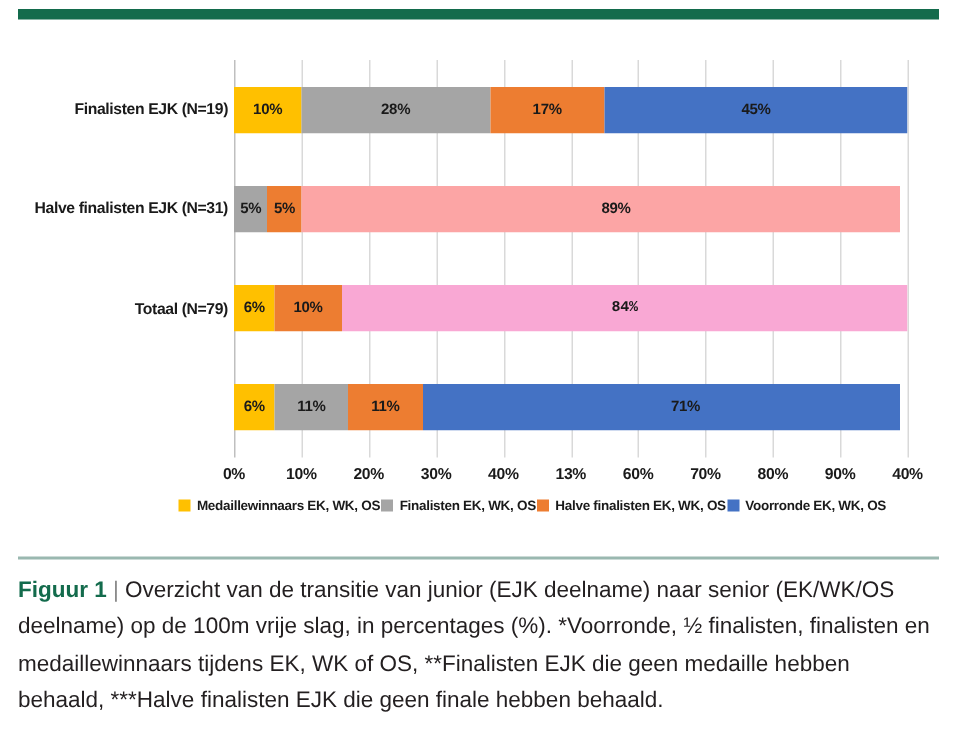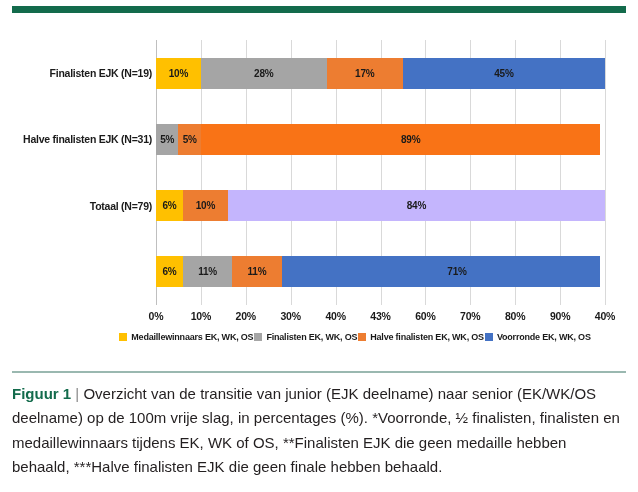--- a/index.html
+++ b/index.html
@@ -242,48 +242,48 @@
               <div class="seg" style="width: 10%; background: rgb(255, 192, 0);">10%</div>
               <div class="seg" style="width: 28%; background: rgb(165, 165, 165);">28%</div>
               <div class="seg" style="width: 17%; background: rgb(237, 125, 49);">17%</div>
               <div class="seg" style="width: 45%; background: rgb(68, 114, 196);">45%</div>
             </div>
           </div>
           <div class="row">
             <div class="bar">
               <div class="seg" style="width: 5%; background: rgb(165, 165, 165);">5%</div>
               <div class="seg" style="width: 5%; background: rgb(237, 125, 49);">5%</div>
-              <div class="seg" style="width: 89%; background: #f97316; padding-left: 20px;">89%</div>
+              <div class="seg" style="width: 89%; background: #fca5a5; padding-left: 20px;">89%</div>
             </div>
           </div>
           <div class="row">
             <div class="bar">
               <div class="seg" style="width: 6%; background: rgb(255, 192, 0);">6%</div>
               <div class="seg" style="width: 10%; background: rgb(237, 125, 49);">10%</div>
-              <div class="seg" style="width: 84%; background: #c4b5fd;">84%</div>
+              <div class="seg" style="width: 84%; background: #f9a8d4; font-family: Liberation Mono, monospace;">84%</div>
             </div>
           </div>
           <div class="row">
             <div class="bar">
               <div class="seg" style="width: 6%; background: rgb(255, 192, 0);">6%</div>
               <div class="seg" style="width: 11%; background: rgb(165, 165, 165);">11%</div>
               <div class="seg" style="width: 11%; background: rgb(237, 125, 49);">11%</div>
               <div class="seg" style="width: 71%; background: rgb(68, 114, 196); padding-left: 32px;">71%</div>
             </div>
           </div>
         </div>
     </div>
 
     <div class="xticks" id="xticks">
         <div class="xtick" style="left: 0px;">0%</div>
         <div class="xtick" style="left: 44.9px;">10%</div>
         <div class="xtick" style="left: 89.8px;">20%</div>
         <div class="xtick" style="left: 134.7px;">30%</div>
         <div class="xtick" style="left: 179.6px;">40%</div>
-        <div class="xtick" style="left: 224.5px;">43%</div>
+        <div class="xtick" style="left: 224.5px;">13%</div>
         <div class="xtick" style="left: 269.4px;">60%</div>
         <div class="xtick" style="left: 314.3px;">70%</div>
         <div class="xtick" style="left: 359.2px;">80%</div>
         <div class="xtick" style="left: 404.1px;">90%</div>
         <div class="xtick" style="left: 449px;">40%</div>
       </div>
 
     <div class="legend" id="legend">
         <div class="legend-item">
           <span class="swatch" style="background: rgb(255, 192, 0);"></span>

